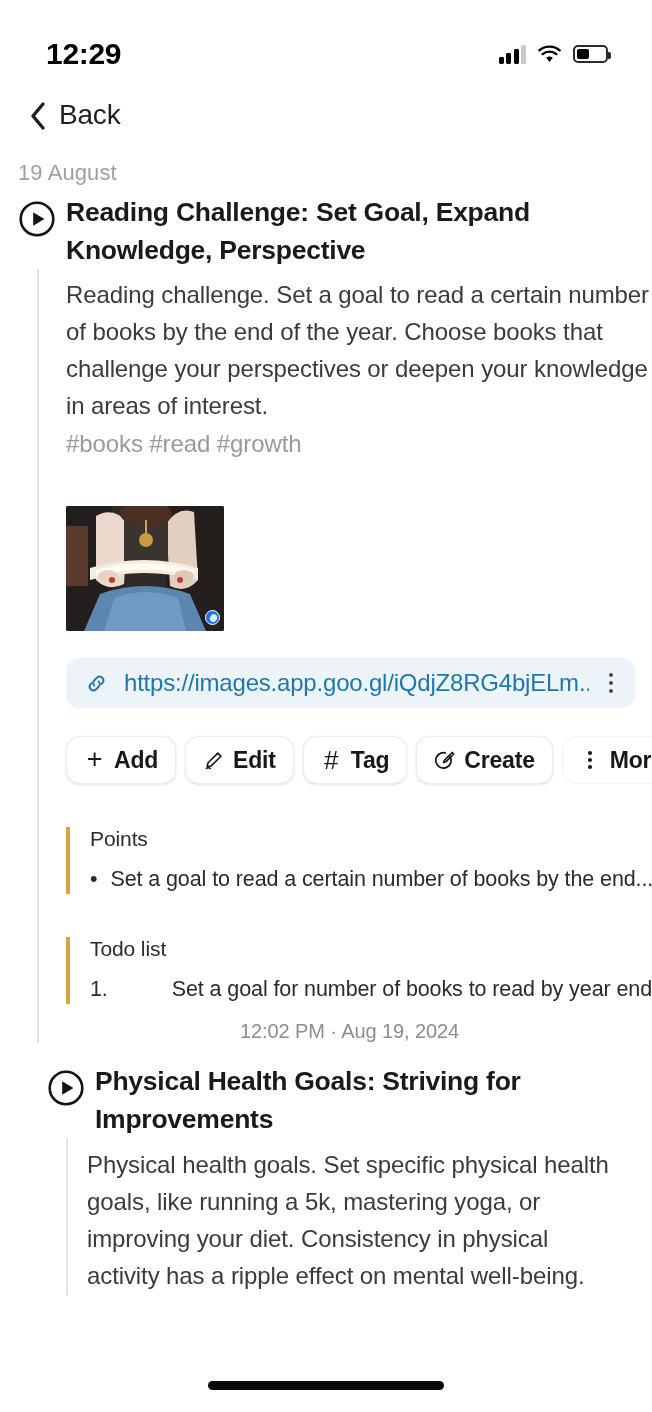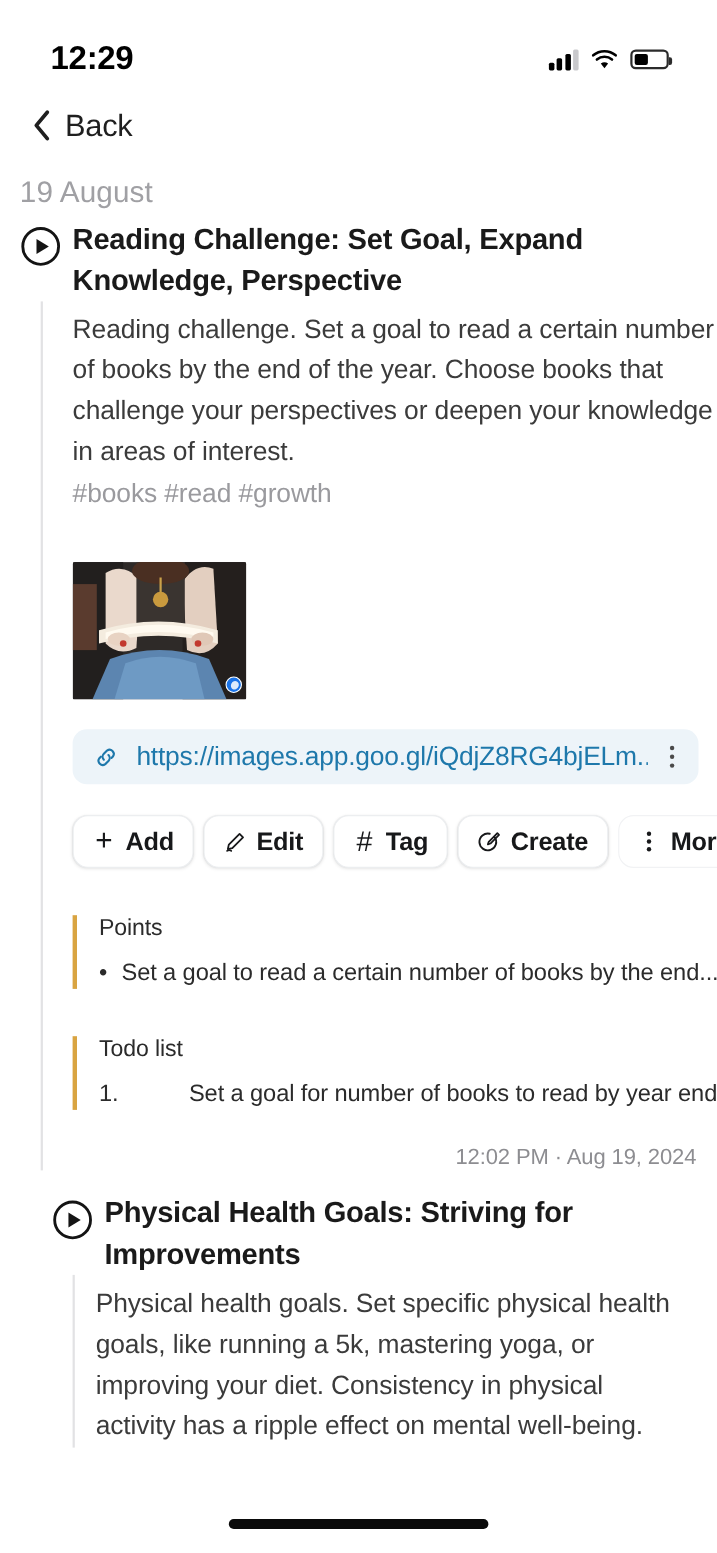--- a/index.html
+++ b/index.html
@@ -27,27 +27,27 @@
   .signal i:nth-child(2){ height:11px; }
   .signal i:nth-child(3){ height:15px; }
   .signal i:nth-child(4){ height:19px; background:#c9c9cc; }
   .wifi { width:25px; height:19px; }
   .battery { position:relative; width:35px; height:18px; border:2px solid #2b2b2b; border-radius:5px; display:flex; align-items:center; padding:2px; }
   .battery::after { content:""; position:absolute; right:-5px; top:5px; width:3px; height:7px; background:#2b2b2b; border-radius:0 2px 2px 0; }
   .battery .lvl { height:100%; width:45%; background:#000; border-radius:2px; }
 
   
   .navbar { position:absolute; top:86px; left:0; right:0; height:58px; display:flex; align-items:center; padding-left:28px; }
-  .back-btn { display:flex; align-items:flex-start; gap:11px; background:none; border:none; cursor:pointer; padding:0; }
+  .back-btn { display:flex; align-items:flex-end; gap:11px; background:none; border:none; cursor:pointer; padding:0; }
   .chev { width:20px; height:30px; flex:none; }
   .back-label { font-size:28px; color:#1f1f1f; letter-spacing:-0.2px; }
 
   
   .feed { position:absolute; top:160px; left:0; right:0; bottom:0; }
-  .date-head { font-size:27px; color:#a0a0a4; padding:0 0 8px 18px; letter-spacing:0.1px; }
+  .date-head { font-size:22px; color:#a0a0a4; padding:0 0 8px 18px; letter-spacing:0.1px; }
 
   .entry { position:relative; }
   .entry-head { display:flex; align-items:flex-start; }
   .play-icon { flex:none; width:38px; height:38px; margin-top:6px; }
   .entry-title { font-size:26.5px; font-weight:700; line-height:1.42; letter-spacing:-0.25px; color:#1a1a1a; padding-left:10px; }
 
   .entry-body { position:relative; }
   .thread { position:absolute; top:0; bottom:0; width:1.6px; background:#e2e2e4; }
 
   .para { font-size:24px; line-height:1.54; color:#3b3b3b; letter-spacing:-0.1px; }
@@ -95,21 +95,21 @@
   .dots-h span { width:4px; height:4px; border-radius:50%; background:#17181a; display:block; }
 
   
   .qblock { border-left:4px solid #d9a441; padding-left:20px; margin-top:43px; }
   .qtitle { font-size:21px; font-weight:400; color:#2b2b2b; letter-spacing:-0.1px; }
   .qlist { margin-top:14px; font-size:21.5px; color:#2b2b2b; letter-spacing:-0.1px; line-height:1.35; }
   .qrow { display:flex; gap:13px; }
   .qmark { flex:none; color:#2b2b2b; }
   .qtext { flex:1; white-space:nowrap; overflow:hidden;text-align:right; }
 
-  .timestamp { text-align:right; font-size:20px; color:#8d8d91; margin-top:32px; padding-right:19px; letter-spacing:-0.1px; }
+  .timestamp { text-align:center; font-size:20px; color:#8d8d91; margin-top:16px; padding-right:19px; letter-spacing:-0.1px; }
 
   
   #entry2 { padding-left:47px; margin-top:20px; }
   #entry2 .entry-body { padding-left:19px; }
   #entry2 .thread { left:19px; }
   #entry2 .body-inner { padding-left:21px; padding-top:9px; padding-right:30px; }
 
   
   .home-bar { position:absolute; left:50%; transform:translateX(-50%); bottom:22px; width:236px; height:9px; border-radius:6px; background:#0a0a0a; }
 </style>

